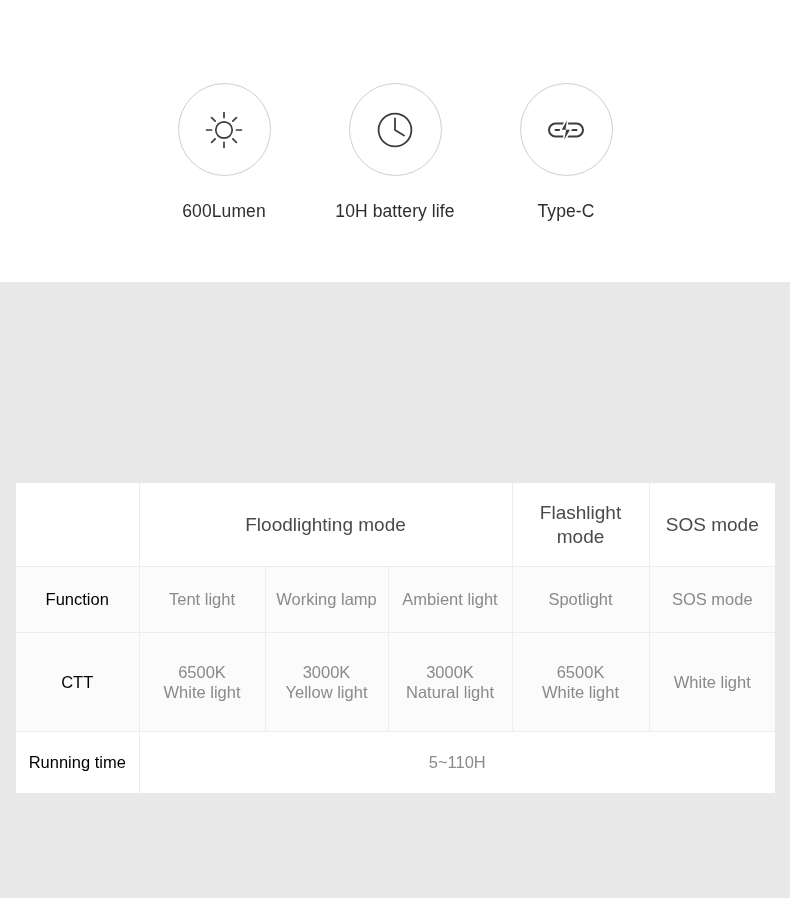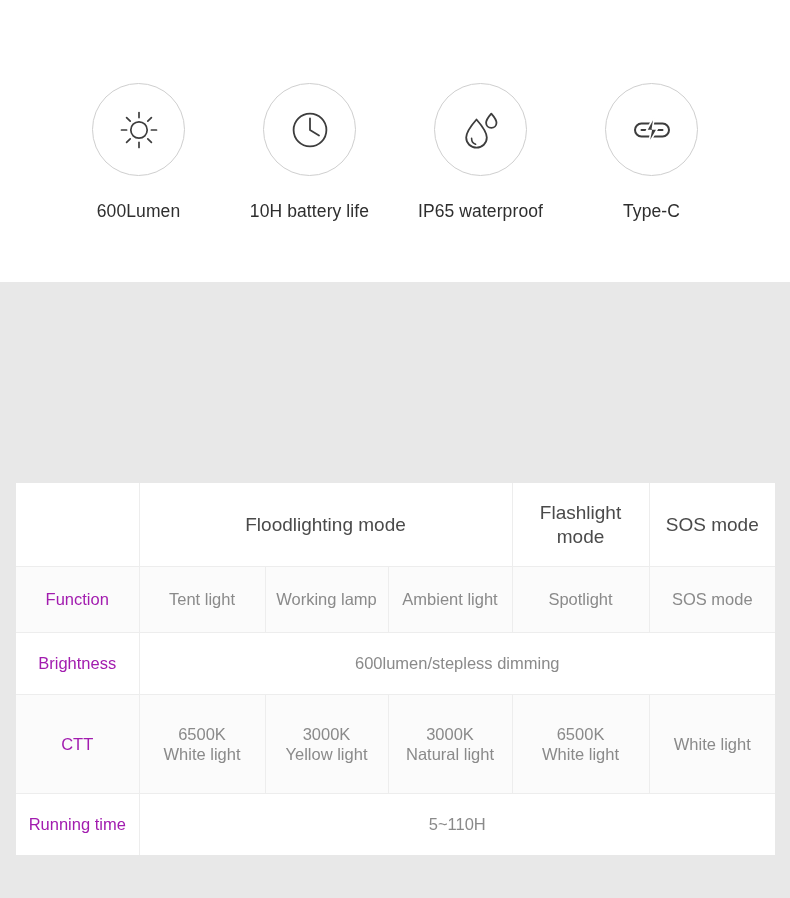--- a/index.html
+++ b/index.html
@@ -113,21 +113,21 @@
     font-weight: normal;
     padding: 0 2px;
     line-height: 1.22;
   }
   .spec-table tr:last-child td { border-bottom: none; }
   .spec-table td:last-child { border-right: none; }
 
   .row-alt td { background: #fbfbfb; }
 
   td.rowlabel {
-    color: #a21caf;
+    color: #000000;
     font-size: 16.5px;
   }
 
   td.hdr {
     color: #4a4a4a;
     font-size: 19px;
   }
   td.blank { border-bottom-color: #ededed; }
 
   .r-head td  { height: 83px; }
@@ -172,32 +172,20 @@
         <span>
           <svg width="44" height="44" viewBox="0 0 44 44" fill="none" stroke="#3d3d3d" stroke-width="1.8" stroke-linecap="round" stroke-linejoin="round">
             <circle cx="22" cy="22" r="16.4"></circle>
             <polyline points="22,10.5 22,22 31,27.5"></polyline>
           </svg>
         </span>
       </div>
       <div class="feature-label">10H battery life</div>
     </div>
 
-    <div class="feature">
-      <div class="feature-circle">
-        <span>
-          <svg width="46" height="46" viewBox="0 0 46 46" fill="none" stroke="#3d3d3d" stroke-width="1.8" stroke-linecap="round" stroke-linejoin="round">
-            <path d="M18.5 12.5 C18.5 12.5 8.2 24.2 8.2 30.6 C8.2 36.3 12.8 40.6 18.5 40.6 C24.2 40.6 28.8 36.3 28.8 30.6 C28.8 24.2 18.5 12.5 18.5 12.5 Z"></path>
-            <path d="M13.6 31.4 C13.6 34.2 15.2 36.4 17.6 37.2" stroke-width="1.6"></path>
-            <path d="M33.3 6.6 C33.3 6.6 28.1 12.5 28.1 15.8 C28.1 18.7 30.4 20.9 33.3 20.9 C36.2 20.9 38.5 18.7 38.5 15.8 C38.5 12.5 33.3 6.6 33.3 6.6 Z"></path>
-          </svg>
-        </span>
-      </div>
-      <div class="feature-label">IP65 waterproof</div>
-    </div>
 
     <div class="feature">
       <div class="feature-circle">
         <span>
           <svg width="46" height="46" viewBox="0 0 46 46" fill="none">
             <rect x="6" y="16.6" width="34" height="12.8" rx="6.4" fill="none" stroke="#3d3d3d" stroke-width="2"></rect>
             <line x1="12.5" y1="23" x2="18.5" y2="23" stroke="#3d3d3d" stroke-width="2" stroke-linecap="round"></line>
             <line x1="27.5" y1="23" x2="33.5" y2="23" stroke="#3d3d3d" stroke-width="2" stroke-linecap="round"></line>
             <path d="M25.6 8.5 L17.4 23.6 L22.2 23.6 L19.4 37.5 L28.4 21.9 L23.4 21.9 Z" fill="#3d3d3d" stroke="#ffffff" stroke-width="1.6" stroke-linejoin="round"></path>
           </svg>
@@ -237,24 +225,20 @@
 
       <tr class="r-func row-alt">
         <td class="rowlabel">Function</td>
         <td>Tent light</td>
         <td>Working lamp</td>
         <td>Ambient light</td>
         <td>Spotlight</td>
         <td>SOS mode</td>
       </tr>
 
-      <tr class="r-bright">
-        <td class="rowlabel">Brightness</td>
-        <td colspan="5">600lumen/stepless dimming</td>
-      </tr>
 
       <tr class="r-ctt row-alt">
         <td class="rowlabel">CTT</td>
         <td>
           <span class="cell-two-line">
             <span>6500K</span>
             <span>White light</span>
           </span>
         </td>
         <td>

